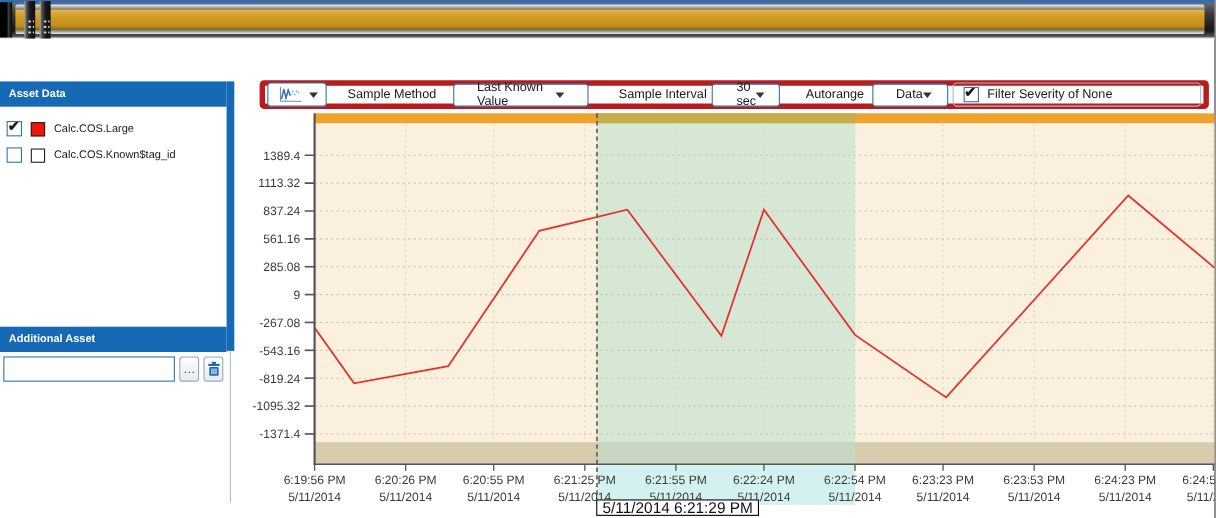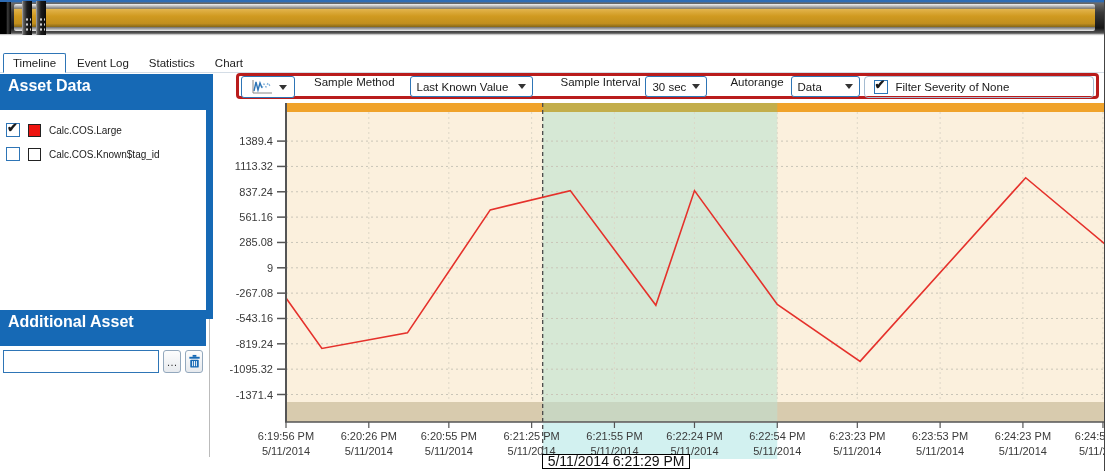--- a/index.html
+++ b/index.html
@@ -40,21 +40,21 @@
     font-size:11.5px; color:#222; padding:3px 9px 3px 9px; cursor:default;
     margin-right:2px; white-space:nowrap;
   }
   .tab.selected {
     border:1px solid #2e75b6; border-bottom:1px solid #fff; border-radius:2px 2px 0 0;
     background:#fff; margin-bottom:-1px; position:relative; z-index:2;
   }
   
   .sidebar { position:absolute; left:0; top:74px; width:206px; bottom:0; background:#fff; }
   .panel-header {
-    height:36px; color:#fff; font-weight:bold; font-size:16px;
+    height:23px; color:#fff; font-weight:bold; font-size:10px;
     line-height:23px; padding-left:8px;
   }
   .asset-list { height:200px; padding-top:8px; }
   .asset-row { display:flex; align-items:center; gap:8px; padding:5px 6px; }
   .cb {
     width:14px; height:14px; border:1.5px solid #2e75b6; background:#fff;
     position:relative; flex:0 0 auto;
   }
   .cb .mark {
     position:absolute; left:0px; top:-4px; font-size:13px; color:#1a1a1a; font-weight:bold;
@@ -69,32 +69,32 @@
   .mini-btn {
     width:23px; height:23px; border:1px solid #93a8bd; border-radius:3px;
     background:linear-gradient(180deg,#fdfdfd,#e7eaee); display:flex;
     align-items:center; justify-content:center; font-size:11px; color:#333;
   }
   .splitter-blue { position:absolute; left:206px; top:74px; width:7px; height:245px; }
   .splitter-line { position:absolute; left:209px; top:319px; width:1px; height:138px; background:#bbb; }
   
   .toolbar {
     position:absolute; left:236px; top:73px; width:863px; height:26px;
-    border:3px solid #b91c1c; border-radius:4px; background:#fff;
-    display:flex; font-size:11.5px; color:#1a1a1a;
+    border:5px solid #b91c1c; border-radius:4px; background:#fff;
+    display:flex; align-items:center; font-size:11.5px; color:#1a1a1a;
   }
   .chart-type-btn {
     margin-left:2px; width:54px; height:22px; border:1.5px solid #2e75b6; border-radius:3px;
     display:flex; align-items:center; justify-content:center; gap:5px; background:#fff;
   }
   .caret { width:0; height:0; border-left:4px solid transparent; border-right:4px solid transparent; border-top:5px solid #333; }
   .tb-label { white-space:nowrap; }
   .dd {
     height:21px; border:1.5px solid #2e75b6; border-radius:3px; background:#fff;
-    display:flex; align-items:center; justify-content:space-between; padding:0 6px;
+    display:flex; align-items:center; justify-content:space-between; padding:0 21px;
   }
   .filter-group {
     margin-left:4px; margin-right:2px; flex:1; height:22px;
     border:1px solid #a5bcd2; border-radius:4px;
     display:flex; align-items:center; gap:8px; padding-left:9px;
   }
   
   .chart { position:absolute; left:213px; top:100px; width:892px; height:371px; }
   .chart svg { position:absolute; left:0; top:0; }
   svg text { font-family:"Liberation Sans",sans-serif; }
@@ -113,26 +113,20 @@
     <div class="goldbar"></div>
     <div class="tb-endcap"></div>
     <div class="grip" style="left:22px;">
         <div class="dots"></div>
       </div>
     <div class="grip" style="left:36px;">
         <div class="dots"></div>
       </div>
   </div>
 
-  <div class="tabstrip">
-    <div class="tab selected">Timeline</div>
-    <div class="tab">Event Log</div>
-    <div class="tab">Statistics</div>
-    <div class="tab">Chart</div>
-  </div>
 
   <div class="sidebar">
     <div class="panel-header accent-bg" style="background: rgb(22, 105, 181);">Asset Data</div>
     <div class="asset-list">
       <div class="asset-row">
         <span class="cb">
             <span class="mark">✔</span>
           </span>
         <span class="swatch" style="background: rgb(238, 20, 16);"></span>
         <span class="asset-label">Calc.COS.Large</span>

